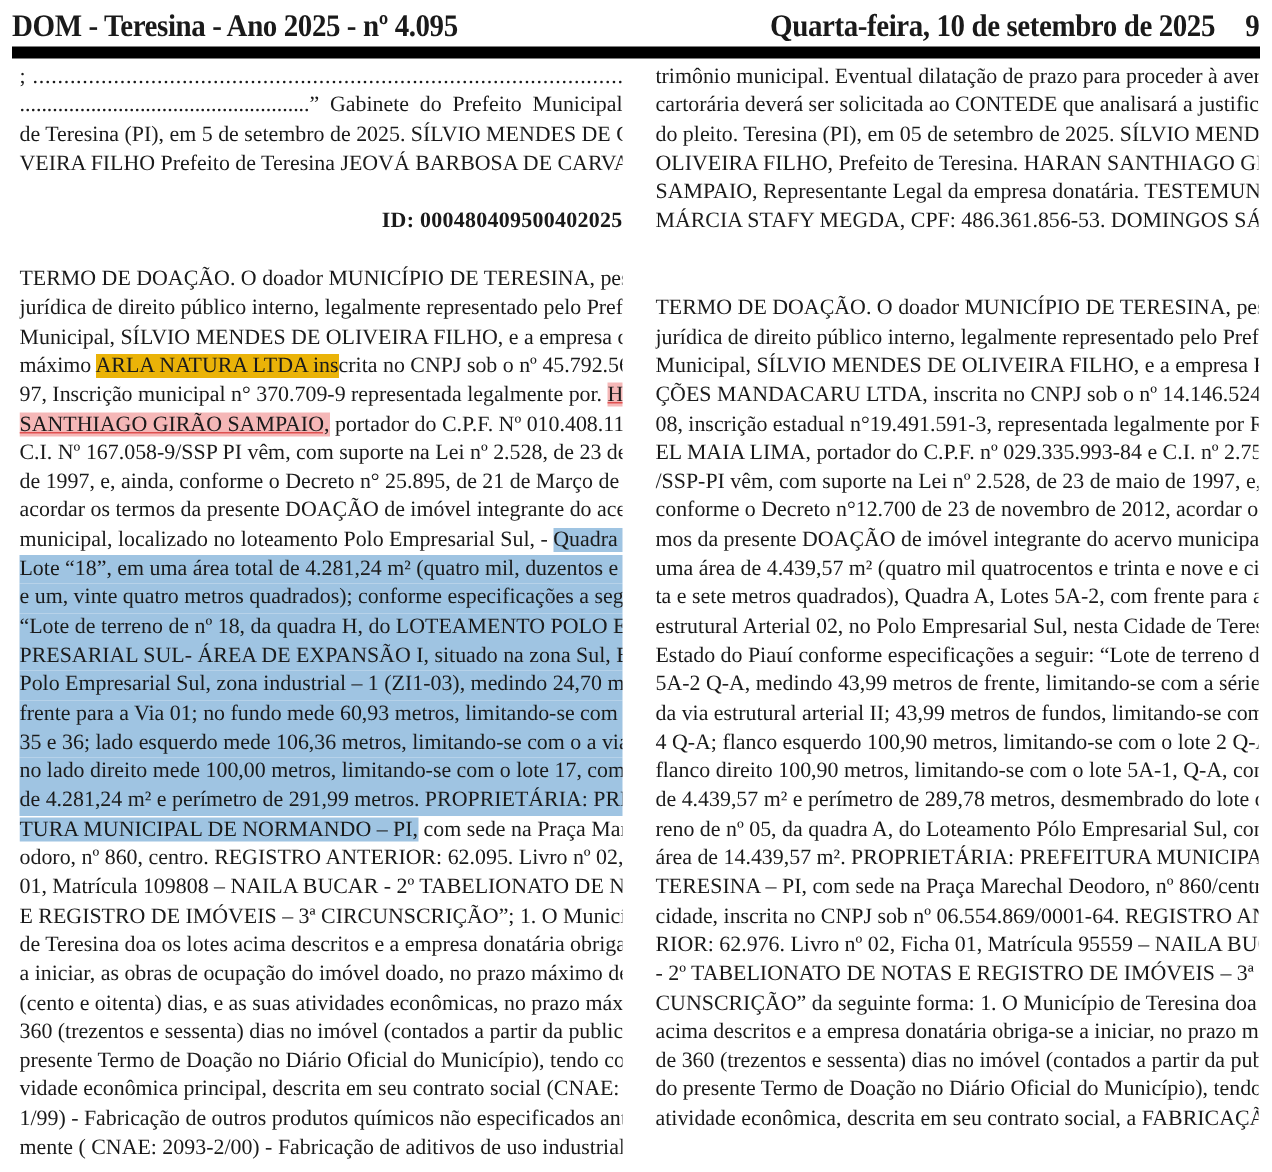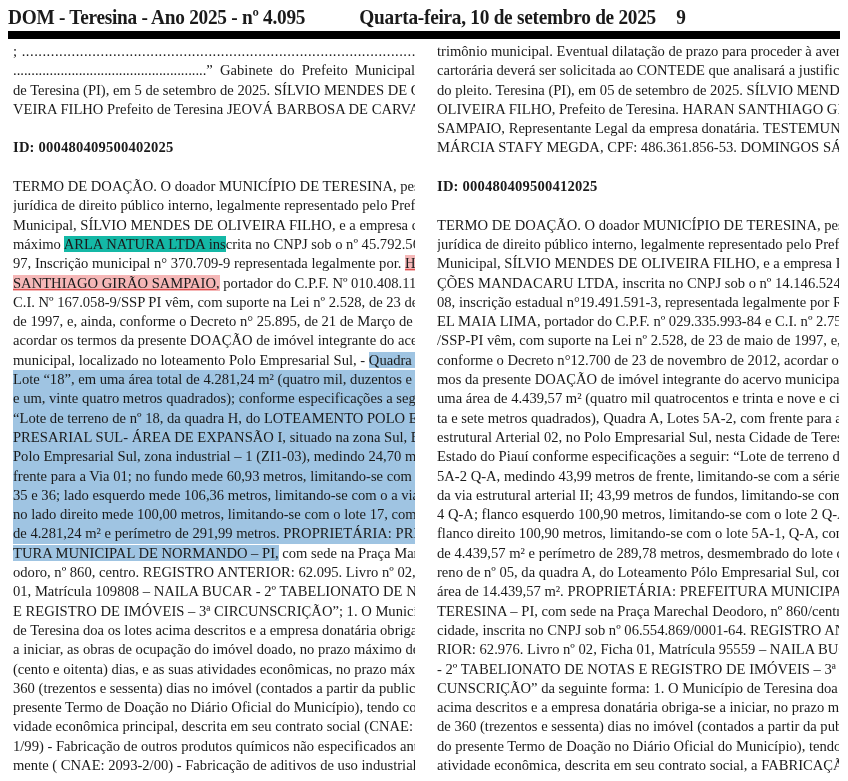--- a/index.html
+++ b/index.html
@@ -1,30 +1,30 @@
 <!DOCTYPE html>
 <html><head>
 <meta charset="utf-8">
 <style>
   html, body { margin: 0; padding: 0; background: #ffffff; }
   body { width: 848px; height: 781px; overflow: hidden; position: relative; font-family: "Liberation Serif", "DejaVu Serif", serif; color: #1a1a1a; }
-  .header { position: absolute; left: 8px; right: 8px; top: 0; height: 30px; display: flex; align-items: flex-end; }
+  .header { position: absolute; left: 8px; right: 8px; top: 0; height: 30px; display: flex; justify-content: space-between; align-items: flex-end; }
   .header .title, .header .date { font-family: "Liberation Serif", serif; font-weight: bold; font-size: 21px; letter-spacing: -0.3px; transform: scaleX(0.92); transform-origin: left bottom; white-space: nowrap; line-height: 26px; }
   .header .date { transform-origin: right bottom; }
   .header .pagenum { margin-left: 22px; }
   .rule { position: absolute; left: 8px; right: 8px; top: 31px; height: 8px; background: #000; }
   .col { position: absolute; top: 42px; width: 402px; font-size: 14.6px; line-height: 19.3px; }
   .col.left { left: 13px; }
   .col.right { left: 437px; }
   .line { display: block; height: 19.3px; white-space: nowrap; text-align: justify; text-align-last: justify; overflow: hidden; }
   .line.last { text-align-last: left; }
   .gap { display: block; height: 19.3px; }
-  .id { display: block; text-align: left; font-weight: bold; font-size: 14.6px; height: 19.3px; letter-spacing: 0.2px; }
+  .id { display: block; text-align: right; font-weight: bold; font-size: 14.6px; height: 19.3px; letter-spacing: 0.2px; }
   b.lead { font-weight: normal; }
-  .hl-yellow { background: #14b8a6; }
+  .hl-yellow { background: #eab308; }
   .hl-pink { background: #f5b7b7; text-decoration: underline; text-decoration-color: #e05050; }
   .hl-blue { background: #9fc4e2; }
   .line.full-blue { background: #9fc4e2; }
   .dots { letter-spacing: 0.5px; }
 </style>
 </head>
 <body>
 
 <div class="header">
   <div class="title">DOM - Teresina - Ano 2025 - nº 4.095</div>
@@ -84,21 +84,20 @@
 <div class="col right">
   <div>
     <span class="line">trimônio municipal. Eventual dilatação de prazo para proceder à averbação</span>
     <span class="line">cartorária deverá ser solicitada ao CONTEDE que analisará a justificativa</span>
     <span class="line">do pleito. Teresina (PI), em 05 de setembro de 2025. SÍLVIO MENDES DE</span>
     <span class="line">OLIVEIRA FILHO, Prefeito de Teresina. HARAN SANTHIAGO GIRÃO</span>
     <span class="line">SAMPAIO, Representante Legal da empresa donatária. TESTEMUNHAS:</span>
     <span class="line">MÁRCIA STAFY MEGDA, CPF: 486.361.856-53. DOMINGOS SÁVIO</span>
   </div>
   <span class="gap"></span>
-  <span class="id">ID: 000480409500412025</span>
   <span class="gap"></span>
 
   <div>
     <span class="line"><b class="lead">TERMO DE DOAÇÃO.</b><span> O doador MUNICÍPIO DE TERESINA, pessoa</span></span>
     <span class="line">jurídica de direito público interno, legalmente representado pelo Prefeito</span>
     <span class="line">Municipal, SÍLVIO MENDES DE OLIVEIRA FILHO, e a empresa RA-</span>
     <span class="line">ÇÕES MANDACARU LTDA, inscrita no CNPJ sob o nº 14.146.524/0001-</span>
     <span class="line">08, inscrição estadual n°19.491.591-3, representada legalmente por RAFA-</span>
     <span class="line">EL MAIA LIMA, portador do C.P.F. nº 029.335.993-84 e C.I. nº 2.754.560</span>
     <span class="line">/SSP-PI vêm, com suporte na Lei nº 2.528, de 23 de maio de 1997, e, ainda,</span>

